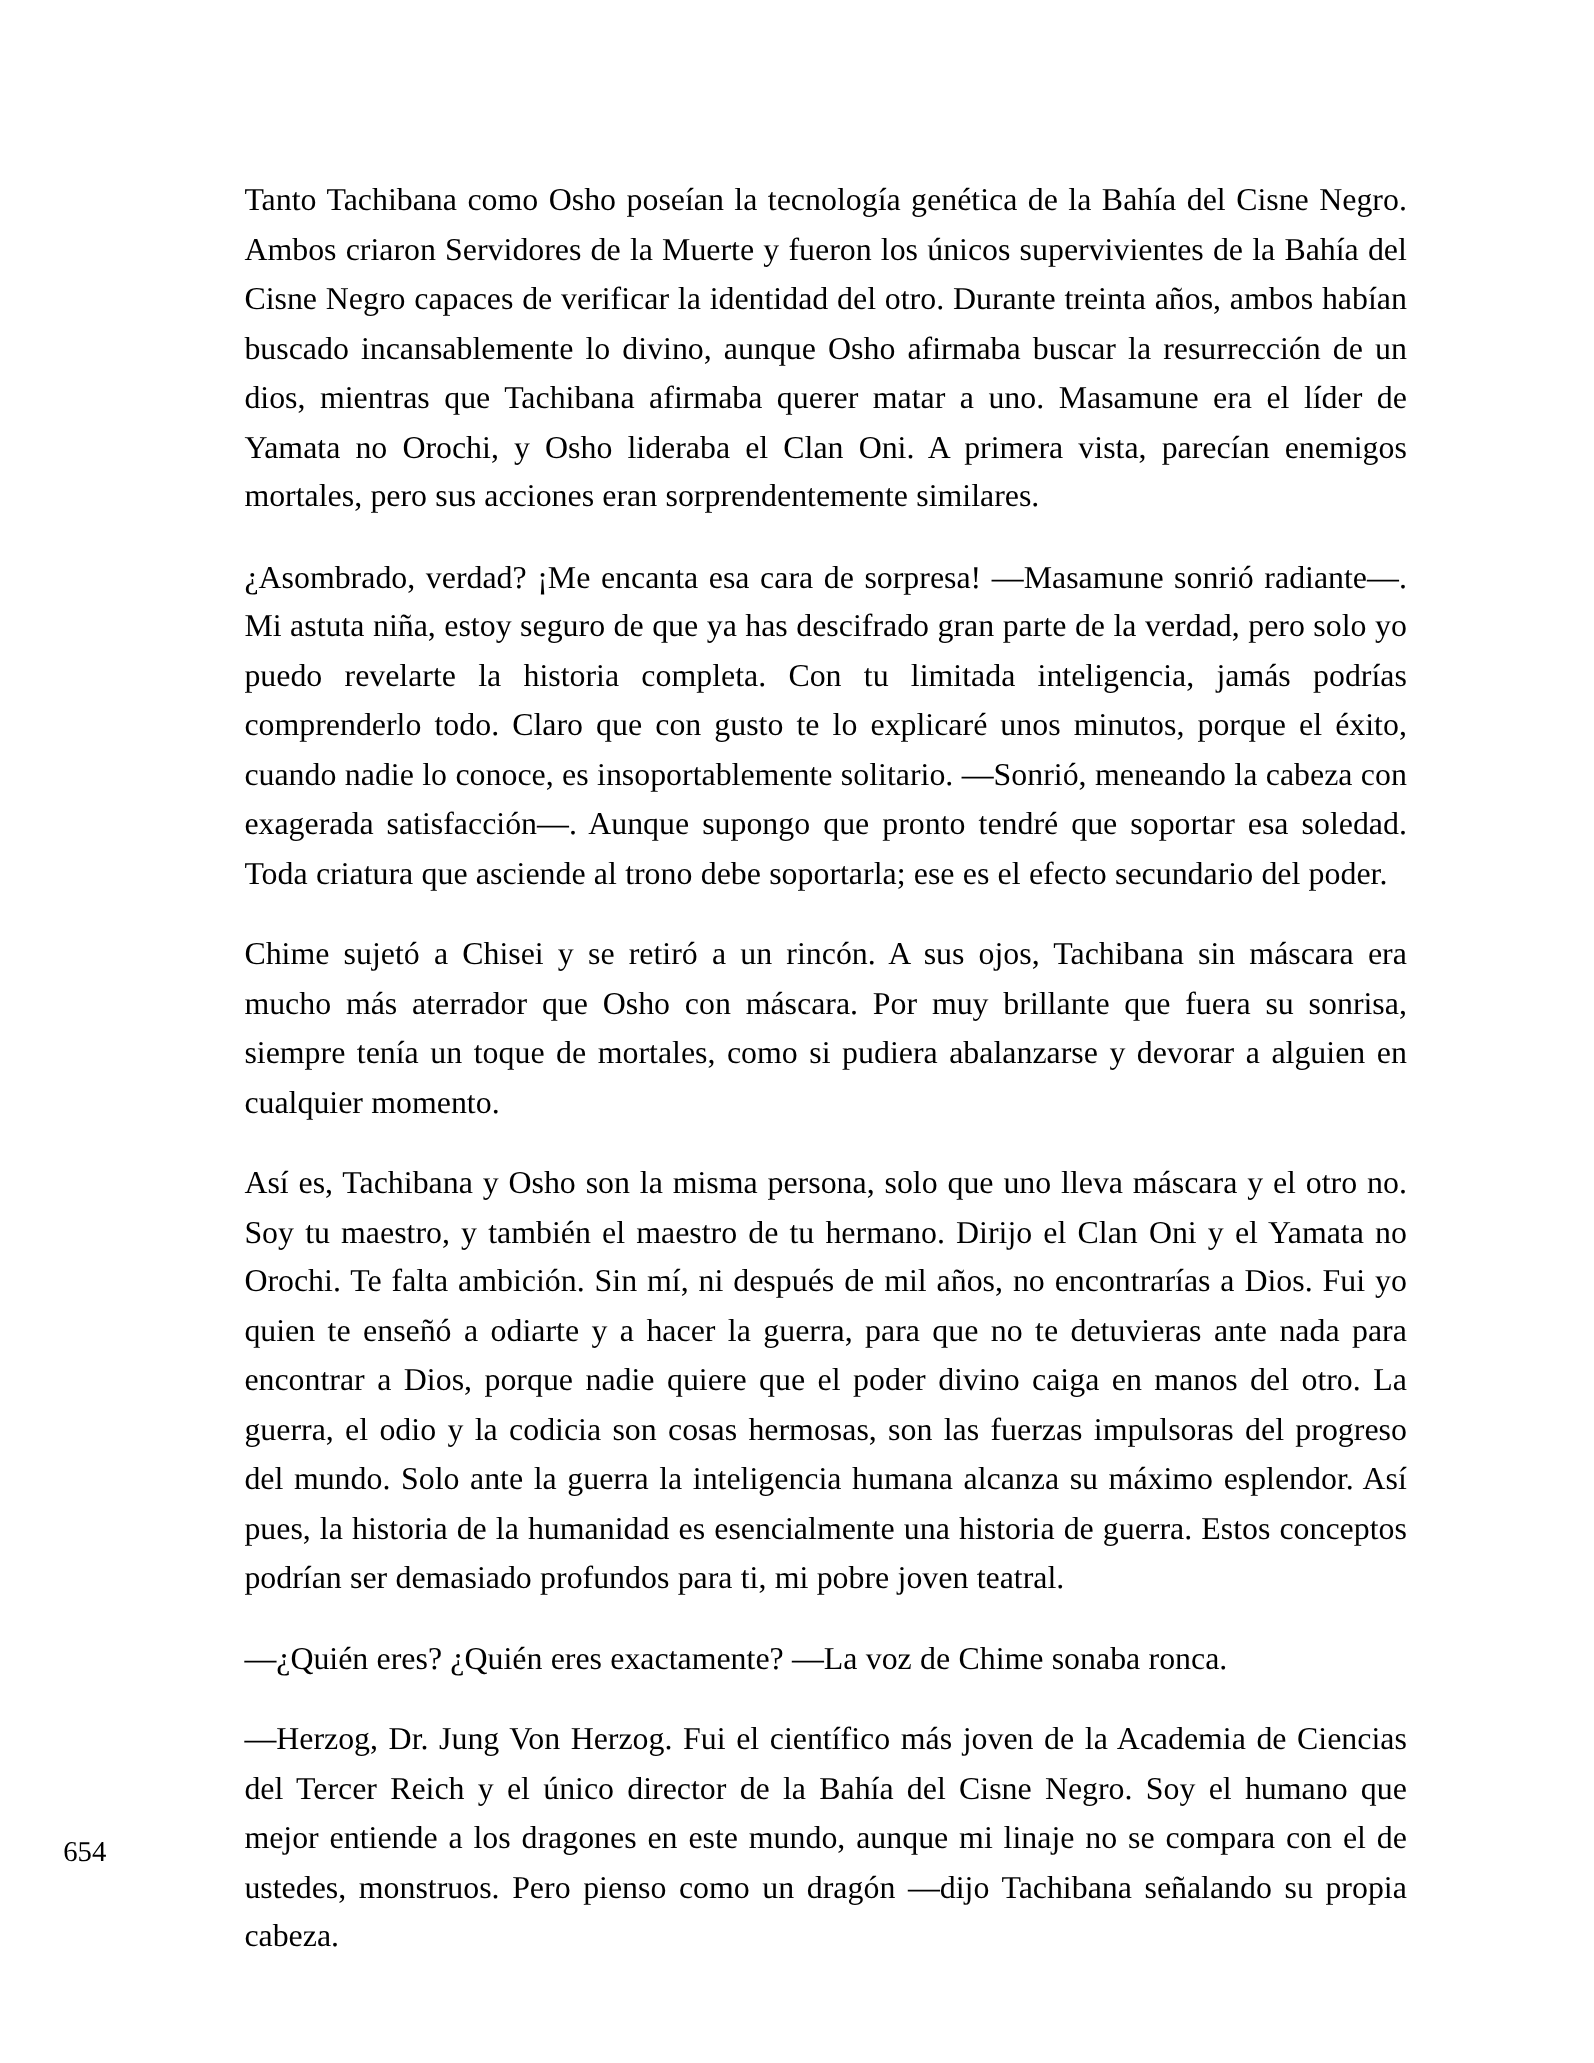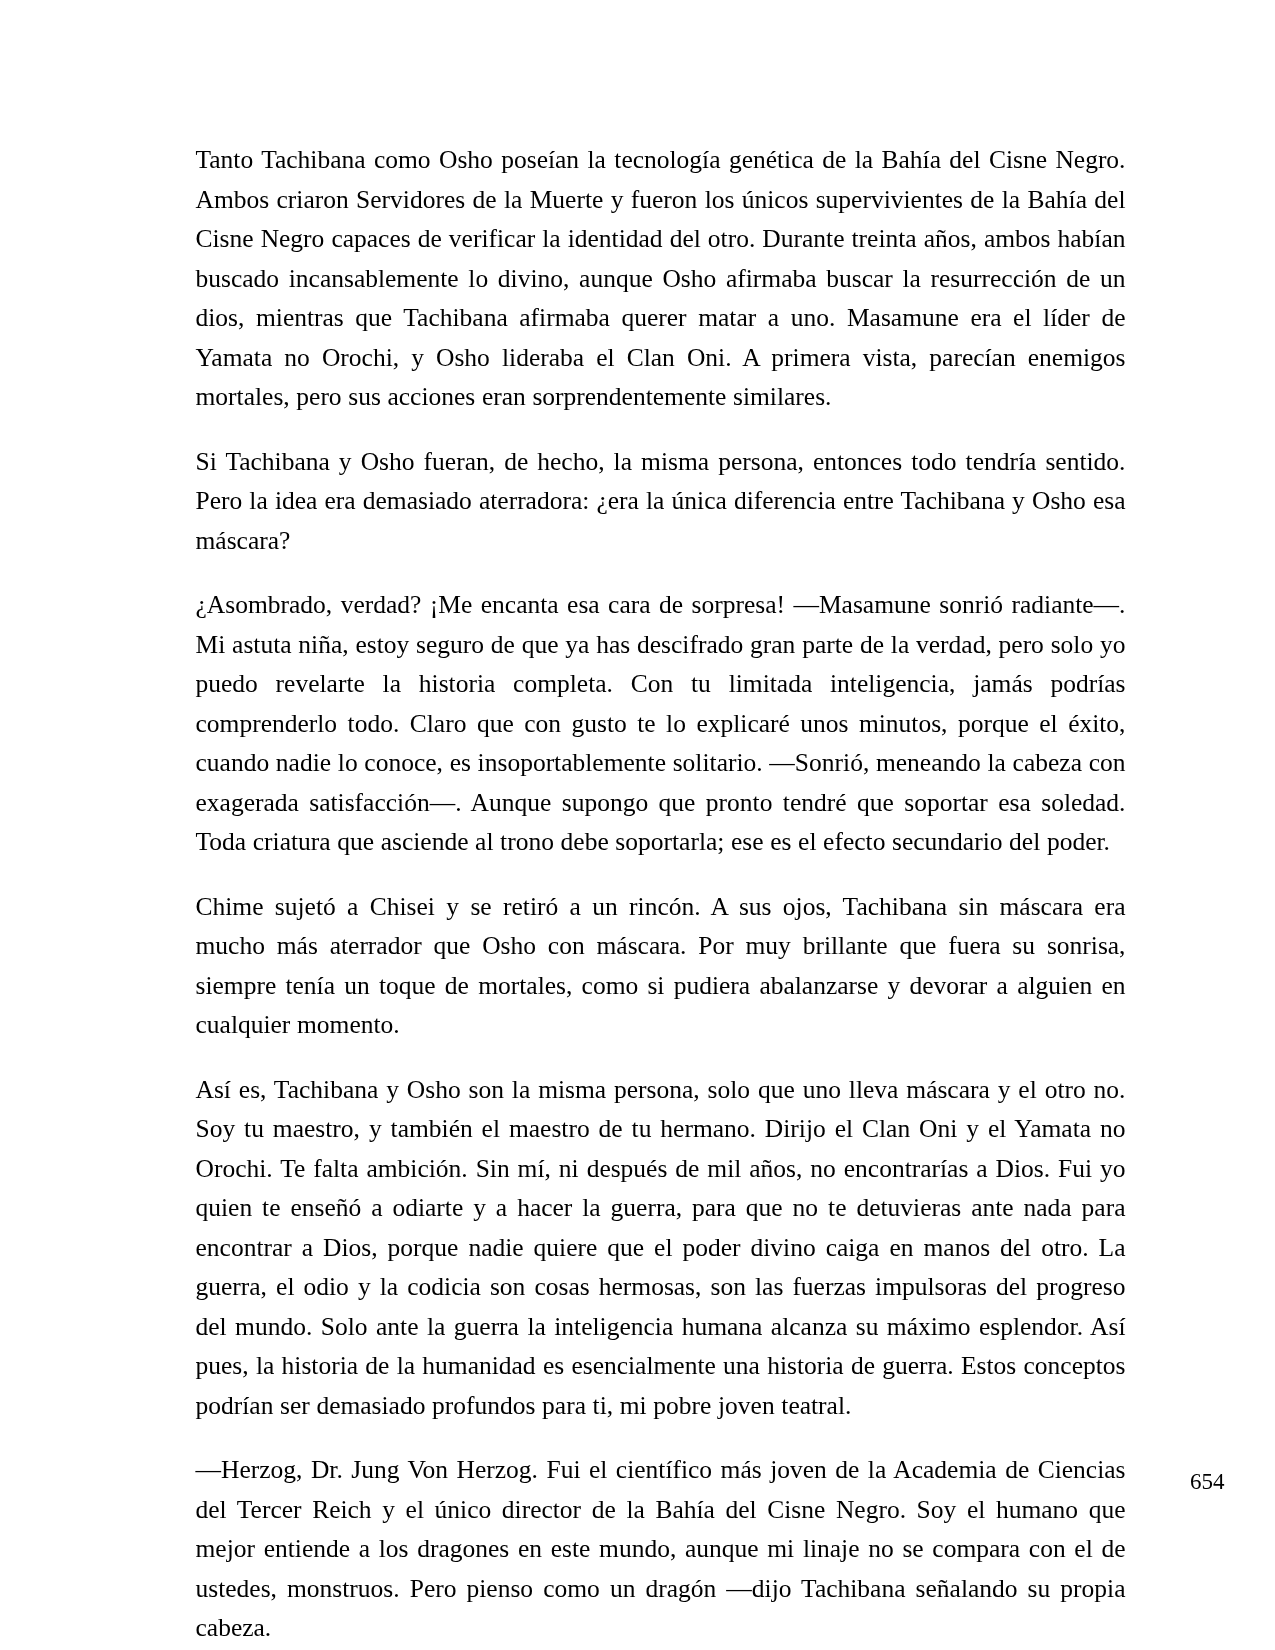--- a/index.html
+++ b/index.html
@@ -35,36 +35,36 @@
     word-spacing: 0.01em;
   }
   .para:last-child {
     margin-bottom: 0;
   }
   .page-number {
     position: absolute;
     left: 0;
     right: 0;
     top: 1468px;
-    text-align: right;
+    text-align: left;
     font-family: "Liberation Serif", "DejaVu Serif", serif;
     font-size: 23px;
     line-height: 28px;
     color: #000000;
   }
 </style>
 </head>
 <body>
 
 <div class="page">
 
   <div class="text-column">
     <p class="para">Tanto Tachibana como Osho poseían la tecnología genética de la Bahía del Cisne Negro. Ambos criaron Servidores de la Muerte y fueron los únicos supervivientes de la Bahía del Cisne Negro capaces de verificar la identidad del otro. Durante treinta años, ambos habían buscado incansablemente lo divino, aunque Osho afirmaba buscar la resurrección de un dios, mientras que Tachibana afirmaba querer matar a uno. Masamune era el líder de Yamata no Orochi, y Osho lideraba el Clan Oni. A primera vista, parecían enemigos mortales, pero sus acciones eran sorprendentemente similares.</p>
-    <p class="para">Si Tachibana y Osho fueran, de hecho, la misma persona, entonces todo tendría sentido. Pero la idea era demasiado aterradora: ¿era la única diferencia entre Tachibana y Osho esa máscara?</p>
     <p class="para">¿Asombrado, verdad? ¡Me encanta esa cara de sorpresa! —Masamune sonrió radiante—. Mi astuta niña, estoy seguro de que ya has descifrado gran parte de la verdad, pero solo yo puedo revelarte la historia completa. Con tu limitada inteligencia, jamás podrías comprenderlo todo. Claro que con gusto te lo explicaré unos minutos, porque el éxito, cuando nadie lo conoce, es insoportablemente solitario. —Sonrió, meneando la cabeza con exagerada satisfacción—. Aunque supongo que pronto tendré que soportar esa soledad. Toda criatura que asciende al trono debe soportarla; ese es el efecto secundario del poder.</p>
     <p class="para">Chime sujetó a Chisei y se retiró a un rincón. A sus ojos, Tachibana sin máscara era mucho más aterrador que Osho con máscara. Por muy brillante que fuera su sonrisa, siempre tenía un toque de mortales, como si pudiera abalanzarse y devorar a alguien en cualquier momento.</p>
     <p class="para">Así es, Tachibana y Osho son la misma persona, solo que uno lleva máscara y el otro no. Soy tu maestro, y también el maestro de tu hermano. Dirijo el Clan Oni y el Yamata no Orochi. Te falta ambición. Sin mí, ni después de mil años, no encontrarías a Dios. Fui yo quien te enseñó a odiarte y a hacer la guerra, para que no te detuvieras ante nada para encontrar a Dios, porque nadie quiere que el poder divino caiga en manos del otro. La guerra, el odio y la codicia son cosas hermosas, son las fuerzas impulsoras del progreso del mundo. Solo ante la guerra la inteligencia humana alcanza su máximo esplendor. Así pues, la historia de la humanidad es esencialmente una historia de guerra. Estos conceptos podrían ser demasiado profundos para ti, mi pobre joven teatral.</p>
+    <p class="para">—¿Quién eres? ¿Quién eres exactamente? —La voz de Chime sonaba ronca.</p>
     <p class="para">—Herzog, Dr. Jung Von Herzog. Fui el científico más joven de la Academia de Ciencias del Tercer Reich y el único director de la Bahía del Cisne Negro. Soy el humano que mejor entiende a los dragones en este mundo, aunque mi linaje no se compara con el de ustedes, monstruos. Pero pienso como un dragón —dijo Tachibana señalando su propia cabeza.</p>
   </div>
 
   <div class="page-number">654</div>
 
 </div>
 
 </body></html>

